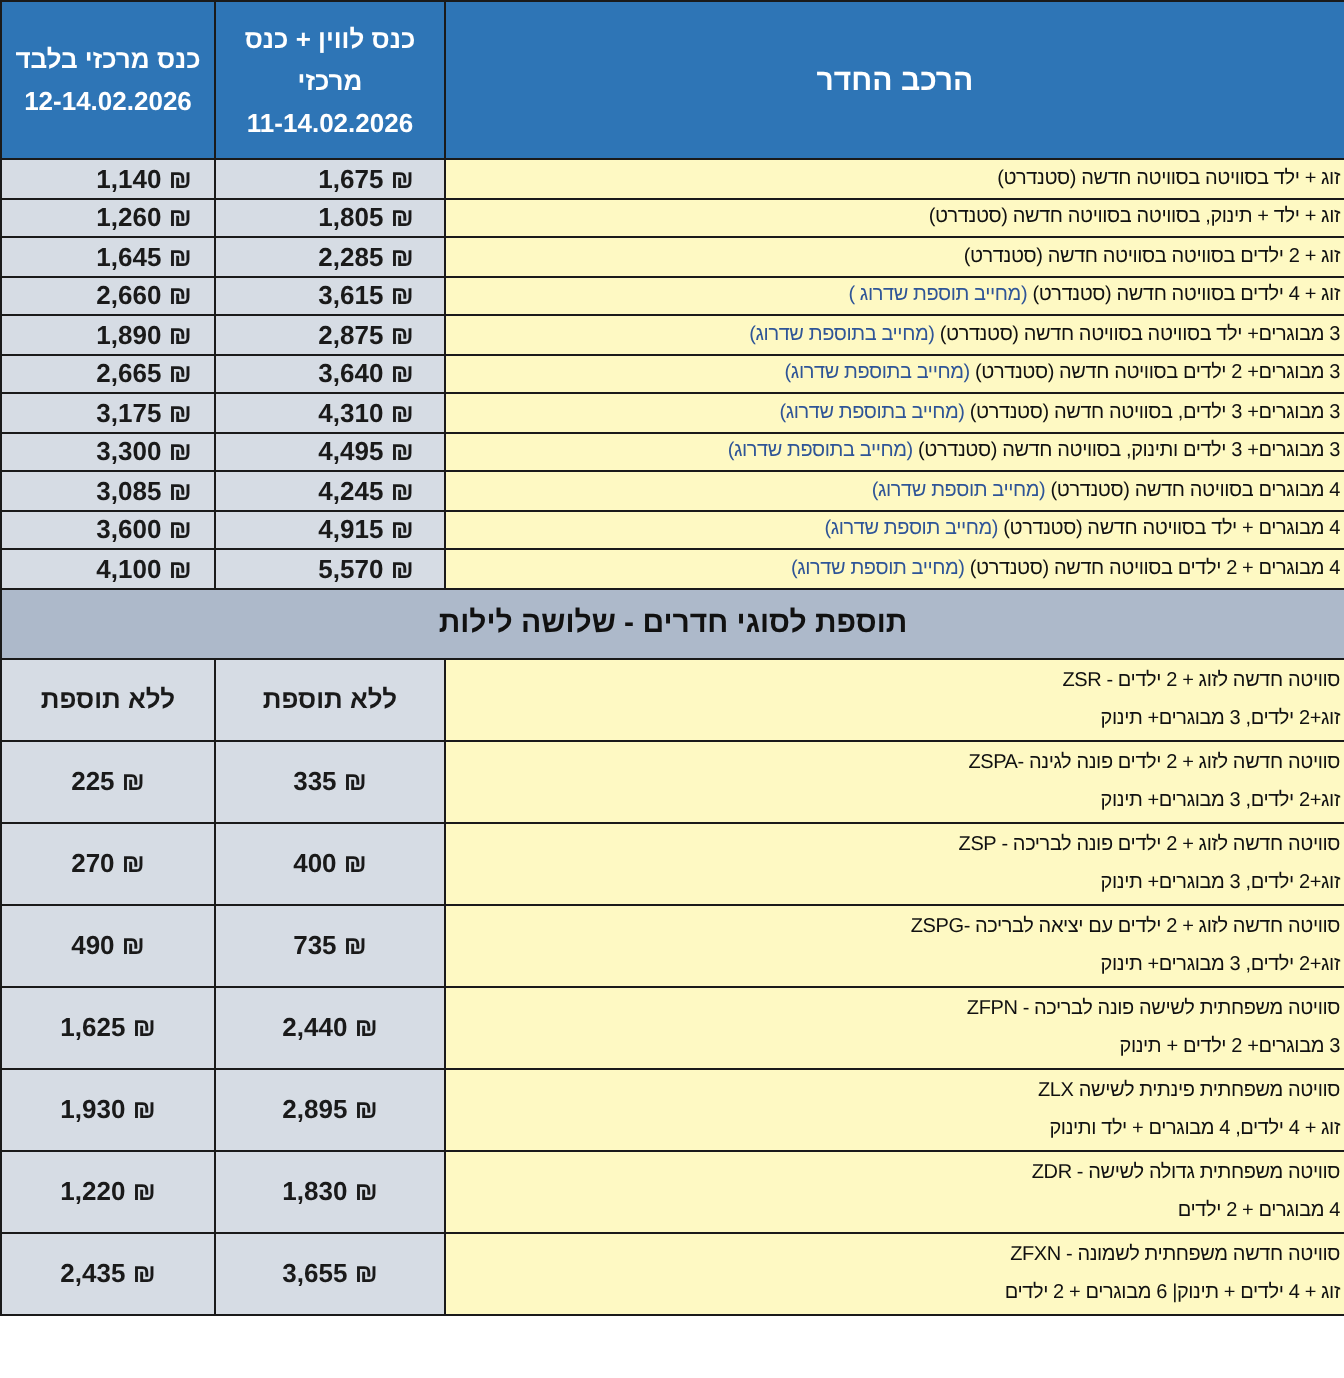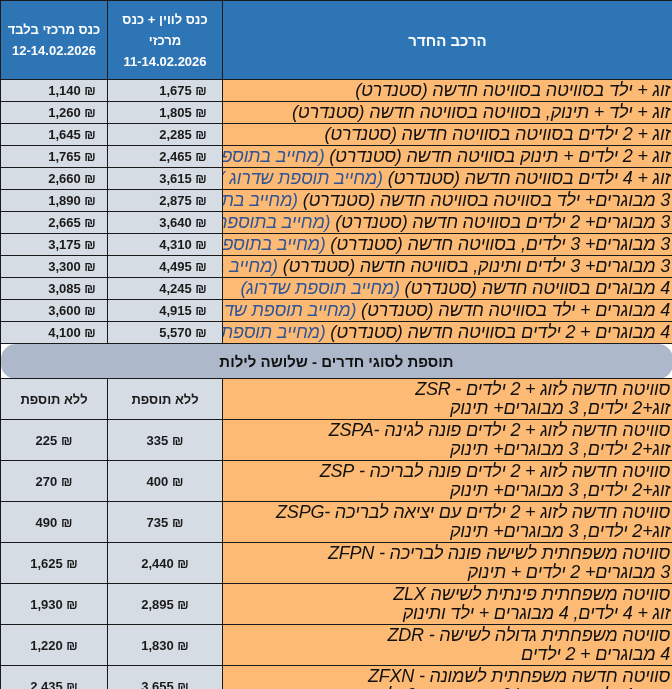--- a/index.html
+++ b/index.html
@@ -5,24 +5,24 @@
   html, body { margin: 0; padding: 0; background: #ffffff; }
   body { width: 672px; height: 689px; overflow: hidden; font-family: "Liberation Sans", "DejaVu Sans", sans-serif; }
   table { border-collapse: collapse; table-layout: fixed; width: 672px; direction: ltr; }
   td { border: 1.5px solid #1a1a1a; padding: 0; overflow: hidden; white-space: nowrap; }
   col.c1 { width: 107px; }
   col.c2 { width: 115px; }
   col.c3 { width: 450px; }
   .hdr td { background: #2e75b6; color: #ffffff; font-weight: bold; text-align: center; height: 78px; font-size: 13px; line-height: 21px; }
   .hdr td.main { font-size: 15px; text-align: center; }
   .price { background: #d6dce4; text-align: center; font-weight: bold; font-size: 13px; color: #1a1a1a; direction: rtl; }
-  .desc { background: #fdba74; direction: rtl; text-align: right; font-size: 18px; color: #111; padding-right: 2px; letter-spacing: -0.2px; font-style: italic; }
+  .desc { background: #fef9c3; direction: rtl; text-align: right; font-size: 10px; color: #111; padding-right: 2px; letter-spacing: -0.2px; }
   .note { color: #2f5597; }
   .r1 td { height: 18.5px; padding-left: 36px; }
-  .section td { background: #adb9ca; text-align: center; font-weight: bold; font-size: 15px; height: 34px; color: #111; direction: rtl; border-radius: 15px; }
+  .section td { background: #adb9ca; text-align: center; font-weight: bold; font-size: 15px; height: 34px; color: #111; direction: rtl; }
   .r2 td { height: 40px; }
   .r2 .desc { line-height: 19px; vertical-align: middle; }
   .r2 .desc div { height: 19px; margin-left: 48px; }
 </style>
 </head>
 <body>
 
 <table>
   <colgroup>
       <col class="c1">
@@ -50,25 +50,20 @@
       </tr>
   <tr class="r1">
         <td class="price">₪ 1,260</td>
         <td class="price">₪ 1,805</td>
         <td class="desc"><span>זוג + ילד + תינוק, בסוויטה בסוויטה חדשה (סטנדרט)</span> <span class="note"></span></td>
       </tr>
   <tr class="r1">
         <td class="price">₪ 1,645</td>
         <td class="price">₪ 2,285</td>
         <td class="desc"><span>זוג + 2 ילדים בסוויטה בסוויטה חדשה (סטנדרט)</span> <span class="note"></span></td>
-      </tr>
-  <tr class="r1">
-        <td class="price">₪ 1,765</td>
-        <td class="price">₪ 2,465</td>
-        <td class="desc"><span>זוג + 2 ילדים + תינוק בסוויטה חדשה (סטנדרט)</span> <span class="note">(מחייב בתוספת שדרוג )</span></td>
       </tr>
   <tr class="r1">
         <td class="price">₪ 2,660</td>
         <td class="price">₪ 3,615</td>
         <td class="desc"><span>זוג + 4 ילדים בסוויטה חדשה (סטנדרט)</span> <span class="note">(מחייב תוספת שדרוג )</span></td>
       </tr>
   <tr class="r1">
         <td class="price">₪ 1,890</td>
         <td class="price">₪ 2,875</td>
         <td class="desc"><span>3 מבוגרים+ ילד בסוויטה בסוויטה חדשה (סטנדרט)</span> <span class="note">(מחייב בתוספת שדרוג)</span></td>

